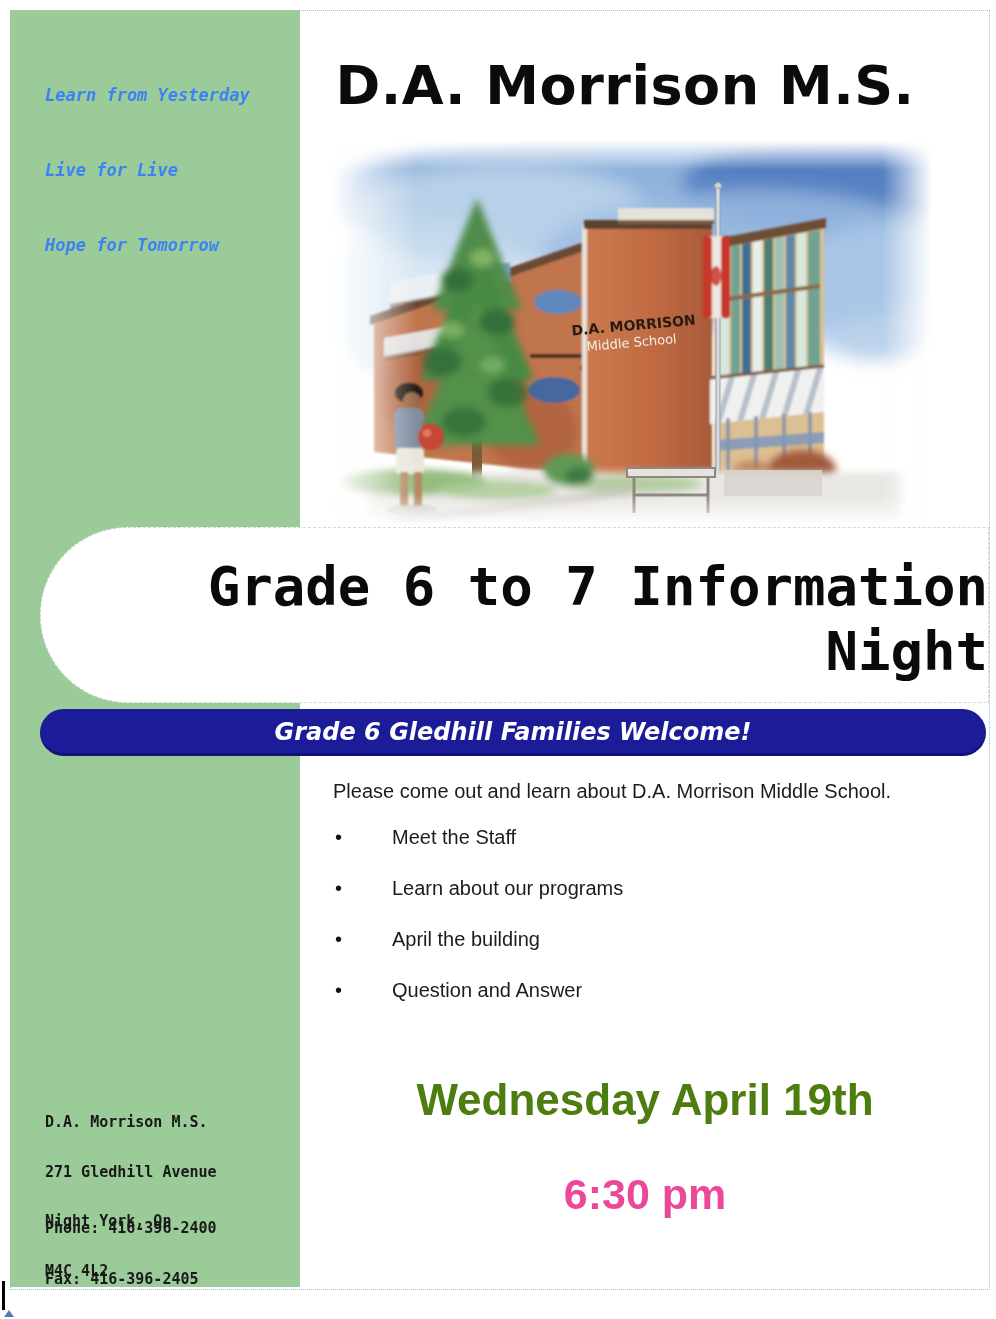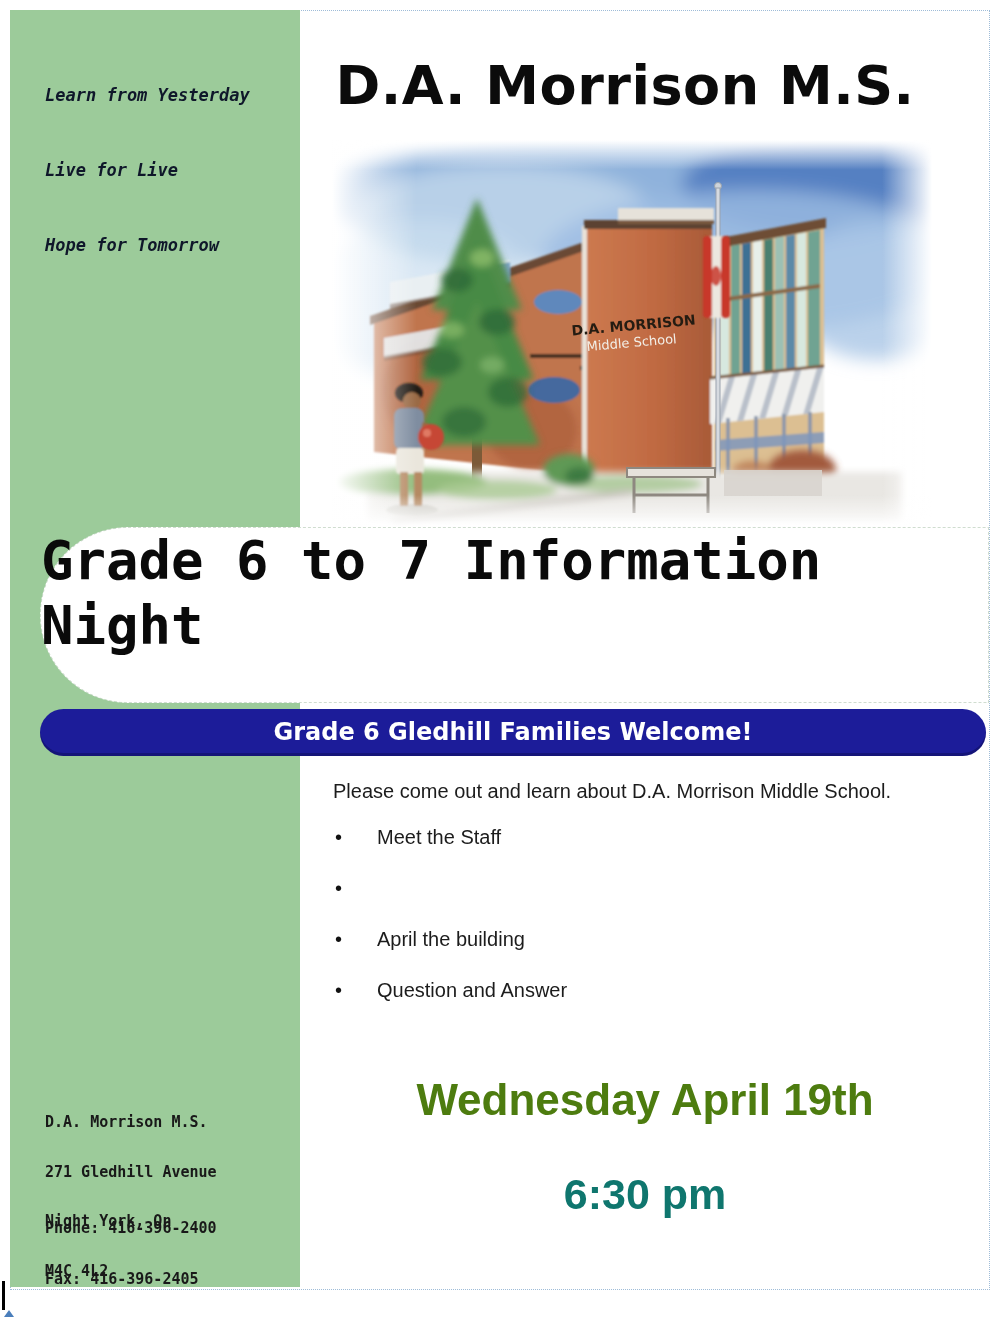--- a/index.html
+++ b/index.html
@@ -11,71 +11,72 @@
     position:absolute;left:10px;top:10px;width:978px;height:1278px;
     border:1px dotted #9fbcd8;pointer-events:none;
   }
   .sidebar{
     position:absolute;left:10px;top:10px;width:290px;height:1277px;
     background:#9ccb9a;
   }
   .motto{
     position:absolute;left:45px;top:33px;
     font-family:"DejaVu Sans Mono",monospace;font-style:italic;font-weight:bold;
-    font-size:17px;line-height:25px;color:#0f172a;white-space:pre;
+    font-size:17px;line-height:25px;color:#3b82f6;white-space:pre;
   }
   .school-title{
     position:absolute;left:290px;top:54px;width:670px;text-align:center;
     font-family:"DejaVu Sans",sans-serif;font-weight:bold;font-size:54px;
     color:#0b0b0b;letter-spacing:.5px;
   }
   .illustration{position:absolute;left:332px;top:140px;width:600px;height:390px;}
   .headline-box{
     position:absolute;left:40px;top:527px;width:949px;height:176px;
     background:#ffffff;border:1px dashed #d0ddd0;
     border-top-left-radius:90px;border-bottom-left-radius:90px;
     box-sizing:border-box;
   }
   .headline{
-    text-align:left;
+    margin-top:26px;text-align:right;
     font-family:"DejaVu Sans Mono",monospace;font-weight:bold;
     font-size:54px;line-height:65px;color:#0a0a0a;
   }
   .banner{
     position:absolute;left:40px;top:709px;width:946px;height:47px;
     background:#1c1c99;border-radius:25px;
     color:#ffffff;text-align:center;line-height:47px;
     font-family:"DejaVu Sans",sans-serif;font-weight:bold;font-size:24px;
     box-shadow:inset 0 -3px 0 rgba(5,5,60,.35);
+    font-style:italic;
   }
   .intro{
     position:absolute;left:333px;top:780px;
     font-size:20px;color:#1c1c1c;
   }
   .bullets{
     position:absolute;left:335px;top:826px;width:600px;
     list-style:none;margin:0;padding:0;
   }
   .bullets li{display:flex;align-items:baseline;margin-bottom:28px;font-size:20px;color:#1c1c1c;}
   .bullets .dot{width:14px;font-size:20px;color:#111;}
-  .bullets .btxt{margin-left:28px;}
+  .bullets .btxt{margin-left:43px;}
   .address,.phones{
     position:absolute;left:45px;
     font-family:"DejaVu Sans Mono",monospace;font-weight:bold;
     font-size:15px;line-height:16.5px;color:#191919;white-space:pre;
   }
   .address{top:1081px;}
   .phones{top:1186px;line-height:17px;}
   .event-date{
     position:absolute;left:310px;top:1075px;width:670px;text-align:center;
     font-weight:bold;font-size:44px;color:#4d7c0f;
   }
   .event-time{
     position:absolute;left:310px;top:1170px;width:670px;text-align:center;
-    font-weight:bold;font-size:43px;color:#0f766e;
+    font-weight:bold;font-size:43px;color:#ec4899;
   }
   .cursor{
     position:absolute;left:2px;top:1281px;width:3px;height:29px;background:#000;
   }
   .anchor-marker{
     position:absolute;left:4px;top:1310px;width:0;height:0;
     border-left:5px solid transparent;border-right:5px solid transparent;
     border-bottom:7px solid #4a7ebb;
   }
 </style>
@@ -281,20 +282,21 @@
 
   <div class="intro">Please come out and learn about D.A. Morrison Middle School.</div>
 
   <ul class="bullets">
     <li>
       <span class="dot">•</span>
       <span class="btxt">Meet the Staff</span>
     </li>
     <li>
       <span class="dot">•</span>
+      <span class="btxt">Learn about our programs</span>
     </li>
     <li>
       <span class="dot">•</span>
       <span class="btxt">April the building</span>
     </li>
     <li>
       <span class="dot">•</span>
       <span class="btxt">Question and Answer</span>
     </li>
   </ul>

